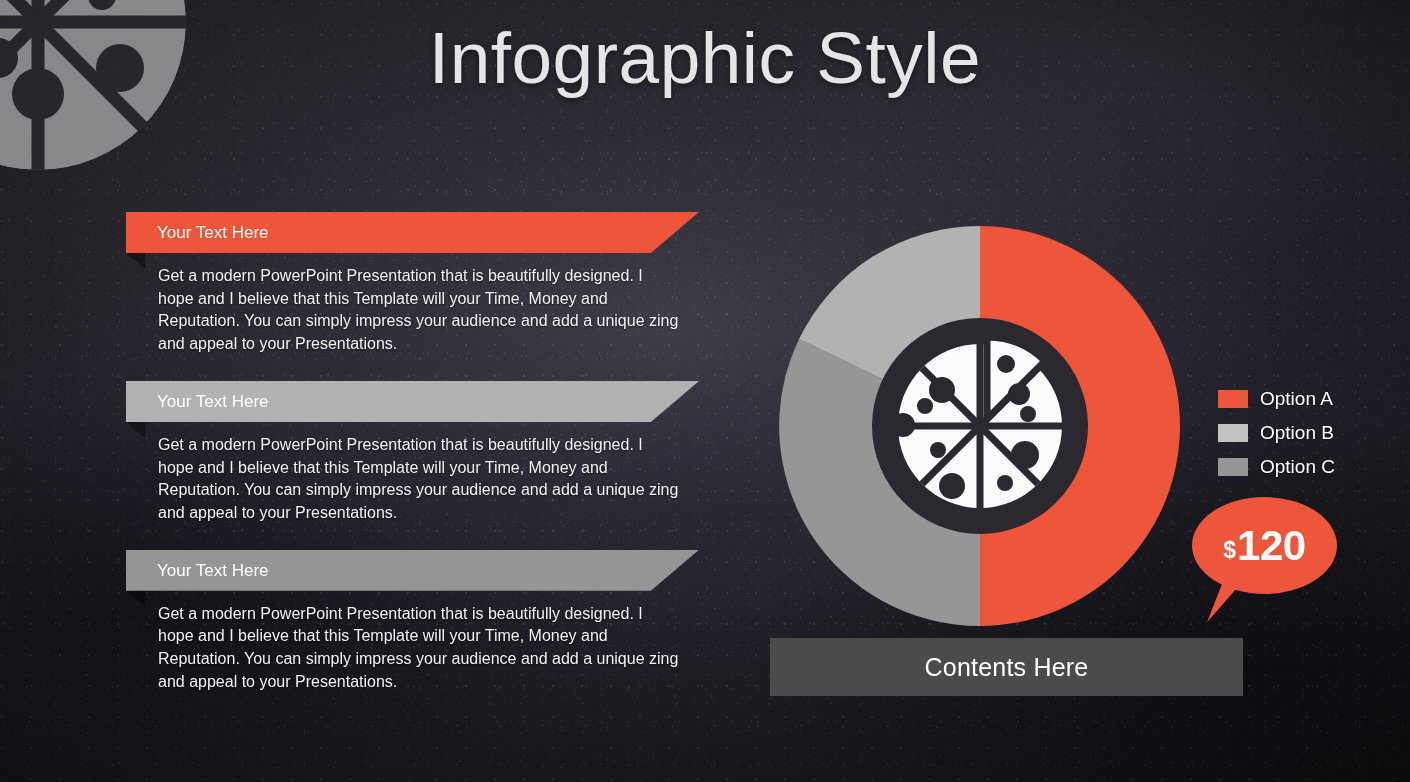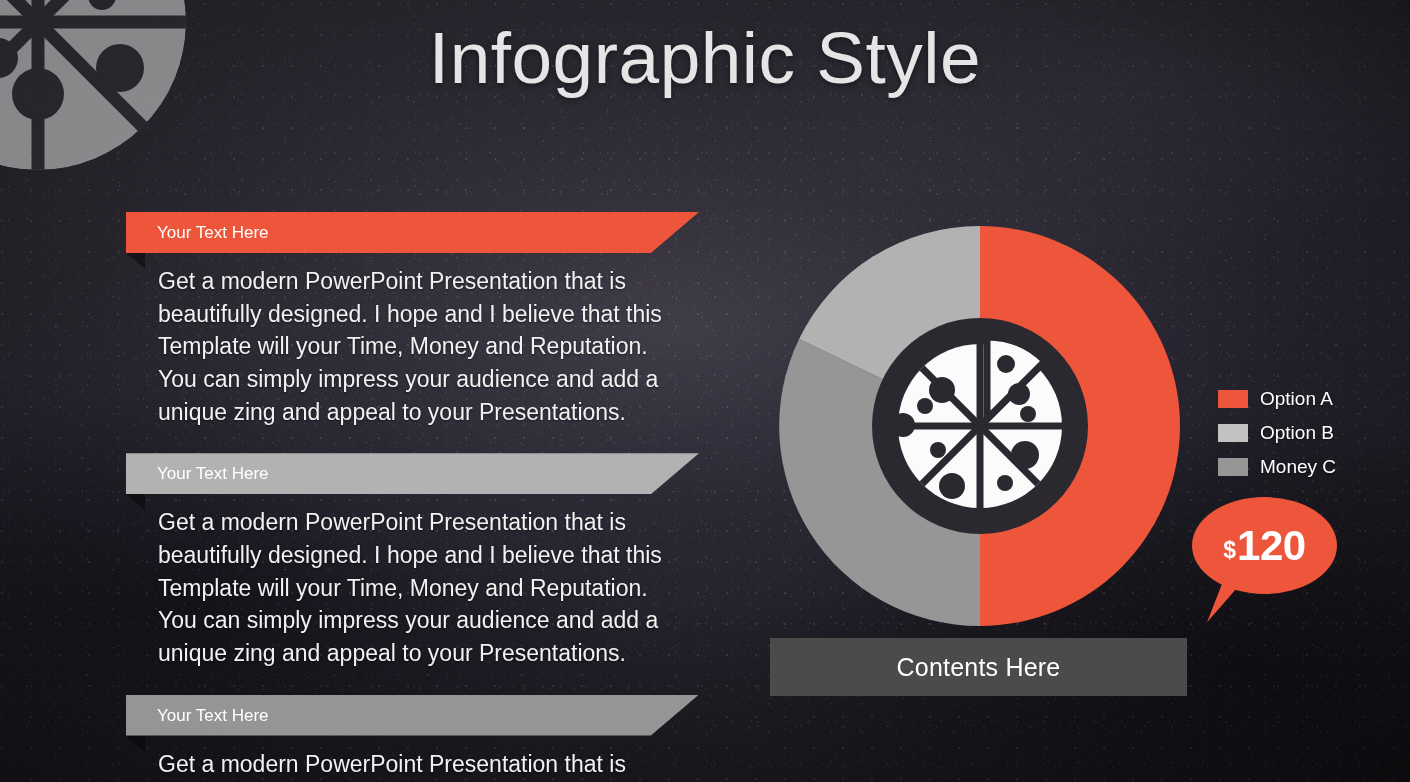--- a/index.html
+++ b/index.html
@@ -120,21 +120,21 @@
     line-height: 41px;
     color: #ffffff;
     font-size: 17px;
     font-weight: 400;
     white-space: nowrap;
   }
   .block-body {
     margin-top: 12px;
     padding-left: 32px;
     color: #f2f2f3;
-    font-size: 23px;
+    font-size: 16px;
     line-height: 1.42;
     max-width: 524px;
     text-shadow: 0 1px 2px rgba(0,0,0,.5);
   }
 
   
   #donut-area {
     position: absolute;
     left: 772px;
     top: 218px;
@@ -202,21 +202,21 @@
     line-height: 1;
   }
   #price-bubble .currency { font-size: 23px; position: relative; top: 5px; margin-right: 1px; }
   #price-bubble .amount { font-size: 42px; letter-spacing: -.5px; }
 
   
   #contents-bar {
     position: absolute;
     left: 770px;
     top: 638px;
-    width: 417px;
+    width: 473px;
     height: 58px;
     display: flex;
     align-items: center;
     justify-content: center;
     color: #ffffff;
     font-size: 25px;
     letter-spacing: .2px;
   }
 </style>
 </head>
@@ -345,21 +345,21 @@
     <div class="legend-row">
       <span class="legend-swatch" style="background:#ee563c"></span>
       <span class="legend-label">Option A</span>
     </div>
     <div class="legend-row">
       <span class="legend-swatch" style="background:#c2c2c2"></span>
       <span class="legend-label">Option B</span>
     </div>
     <div class="legend-row">
       <span class="legend-swatch" style="background:#969696"></span>
-      <span class="legend-label">Money C</span>
+      <span class="legend-label">Option C</span>
     </div>
   </div>
 
   <div id="price-bubble">
     <div class="bubble-tail" style="background:#ee563c"></div>
     <div class="bubble-oval" style="background:#ee563c"></div>
     <div class="bubble-text">
       <span class="currency">$</span>
       <span class="amount">120</span>
     </div>

